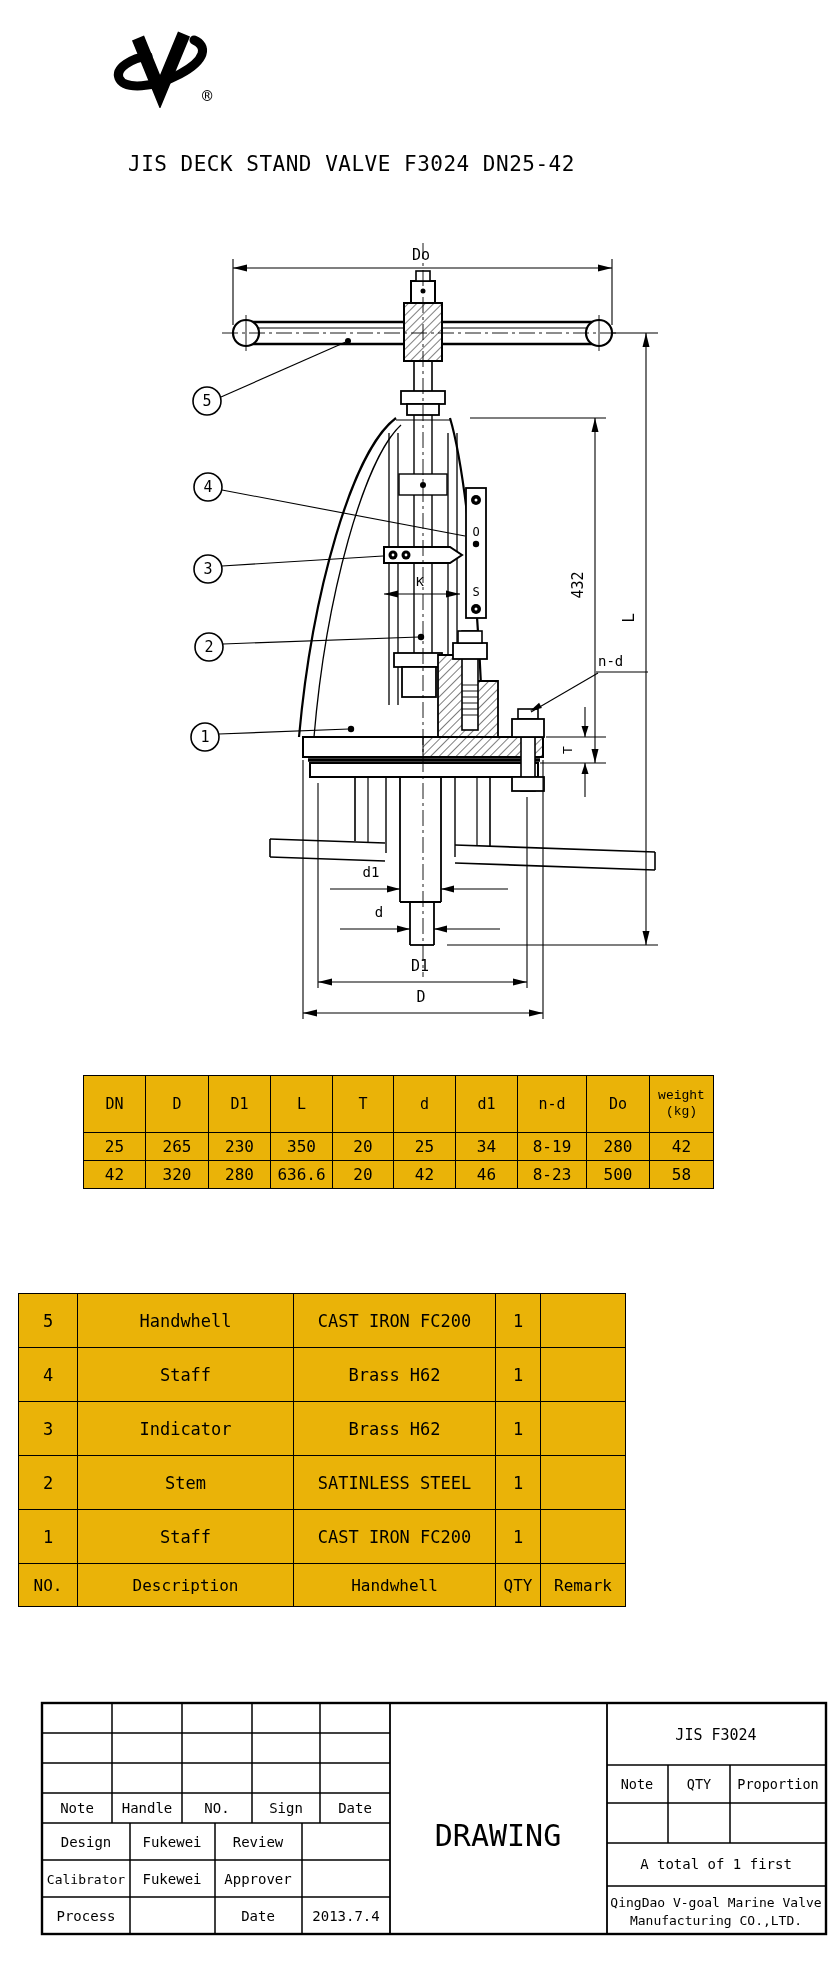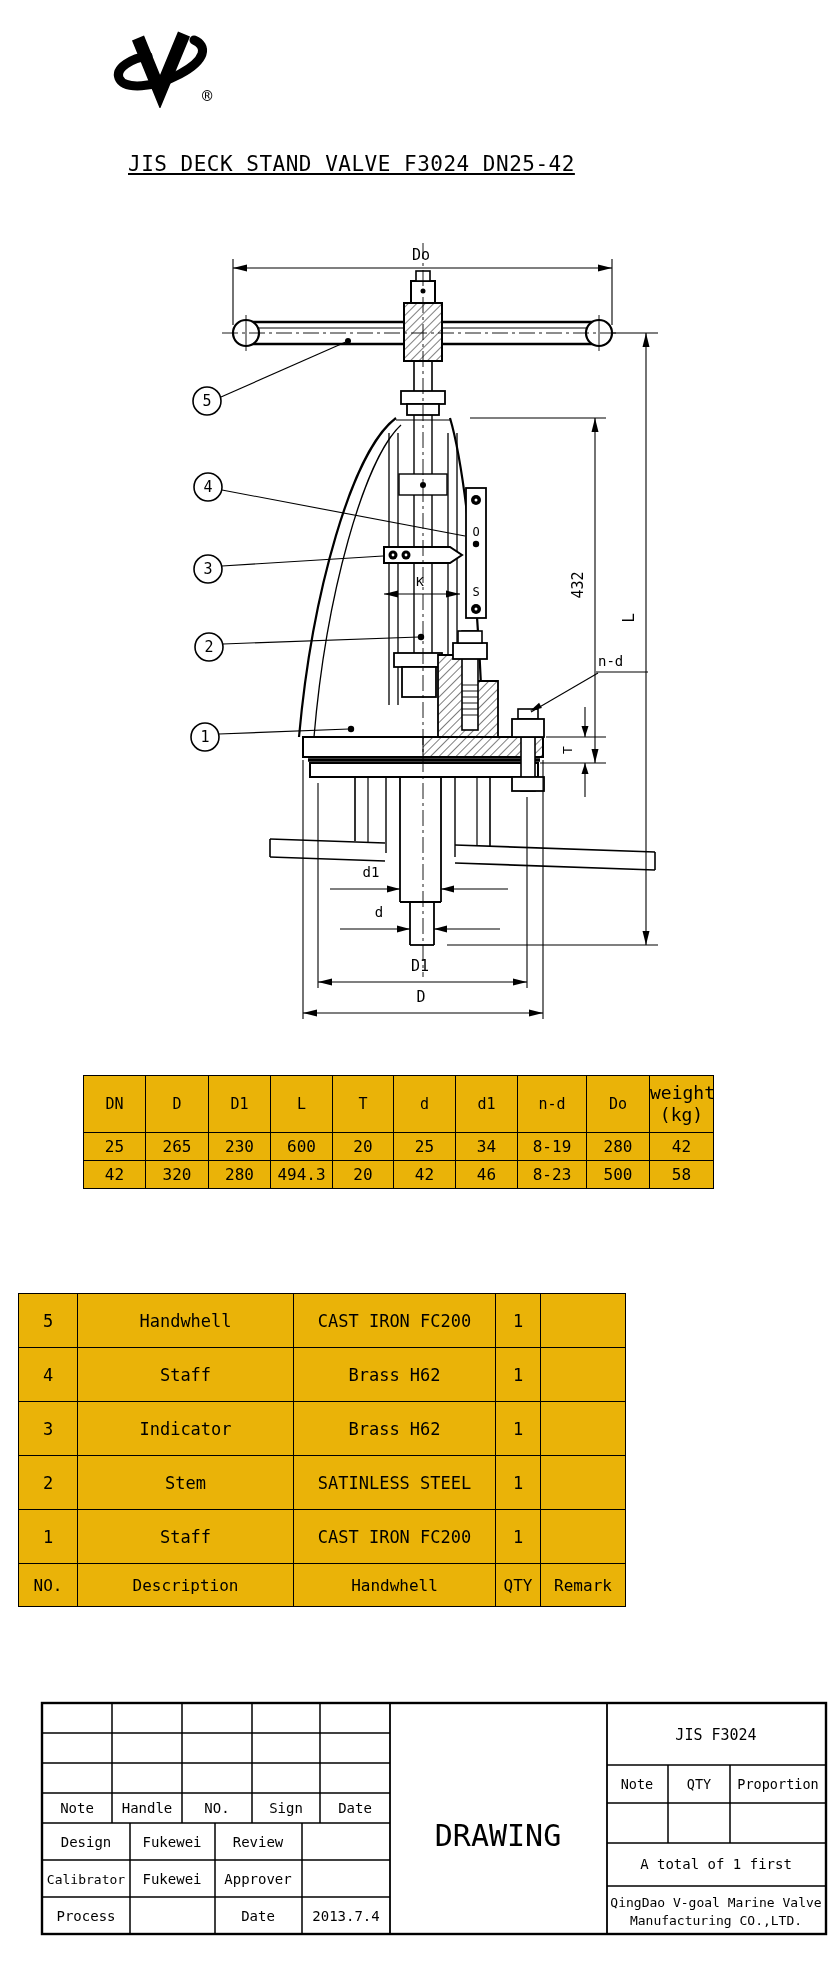--- a/index.html
+++ b/index.html
@@ -1,28 +1,28 @@
 <!DOCTYPE html>
 <html><head>
 <meta charset="utf-8">
 <style>
   html,body{margin:0;padding:0;background:#fff;}
   .page{position:relative;width:830px;height:1988px;background:#ffffff;color:#000;
         font-family:"DejaVu Sans Mono","Liberation Mono",monospace;overflow:hidden;}
   .logo{position:absolute;left:110px;top:30px;width:110px;height:78px;}
-  .title{position:absolute;left:128px;top:152px;font-size:21px;letter-spacing:0.5px;white-space:nowrap;text-decoration:underline;}
+  .title{position:absolute;left:128px;top:152px;font-size:21px;letter-spacing:0.5px;white-space:nowrap;}
   svg text{font-family:"DejaVu Sans Mono","Liberation Mono",monospace;fill:#000;}
   .drawing{position:absolute;left:0;top:185px;}
   
   table{border-collapse:collapse;table-layout:fixed;position:absolute;background:#eab308;}
   .dims{left:83px;top:1075px;width:630px;}
   .dims th,.dims td{border:1.6px solid #000;text-align:center;vertical-align:middle;
         font-weight:normal;font-size:16px;padding:0;}
   .dims th{height:56px;font-size:15px;}
-  .dims th.wt{font-size:18px;white-space:pre-line;line-height:1.25;}
+  .dims th.wt{font-size:13px;white-space:pre-line;line-height:1.25;font-family:Liberation Mono, monospace;}
   .dims td{height:27px;}
   .parts{left:18px;top:1293px;width:607px;}
   .parts td{border:1.7px solid #000;text-align:center;vertical-align:middle;
         font-size:17px;padding:0;height:53px;}
   .parts tr.ft td{height:42px;font-size:16px;}
   
   .tblock{position:absolute;left:0;top:1698px;}
 </style>
 </head>
 <body>
@@ -302,33 +302,33 @@
       <th>d1</th>
       <th>n-d</th>
       <th>Do</th>
       <th class="wt">weight
 (kg)</th>
     </tr>
     <tr>
       <td>25</td>
       <td>265</td>
       <td>230</td>
-      <td>600</td>
+      <td>350</td>
       <td>20</td>
       <td>25</td>
       <td>34</td>
       <td>8-19</td>
       <td>280</td>
       <td>42</td>
     </tr>
     <tr>
       <td>42</td>
       <td>320</td>
       <td>280</td>
-      <td>494.3</td>
+      <td>636.6</td>
       <td>20</td>
       <td>42</td>
       <td>46</td>
       <td>8-23</td>
       <td>500</td>
       <td>58</td>
     </tr>
   </tbody>
     </table>
 

